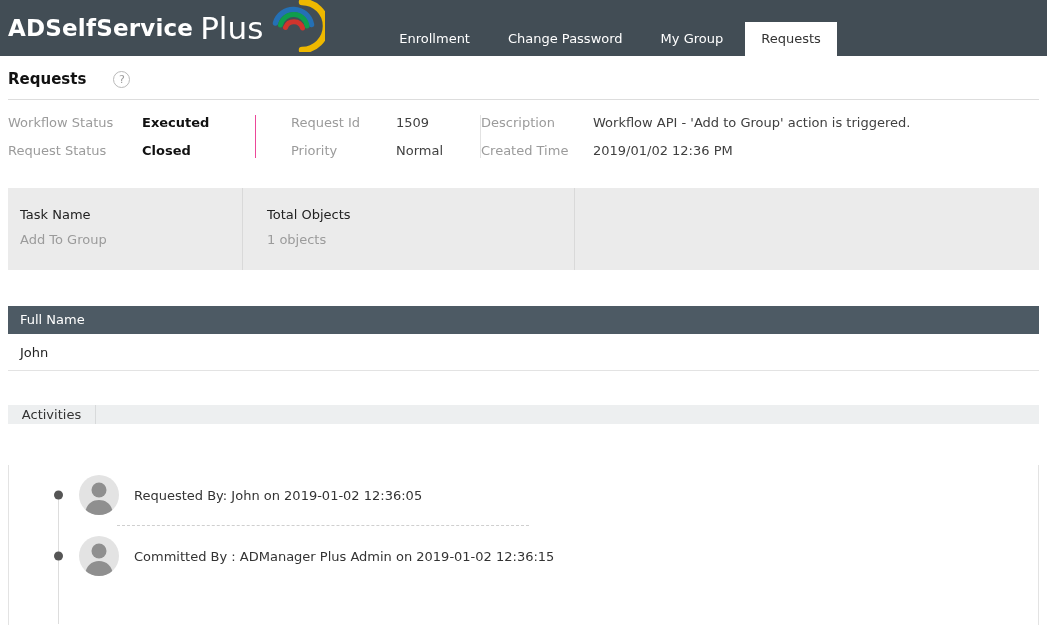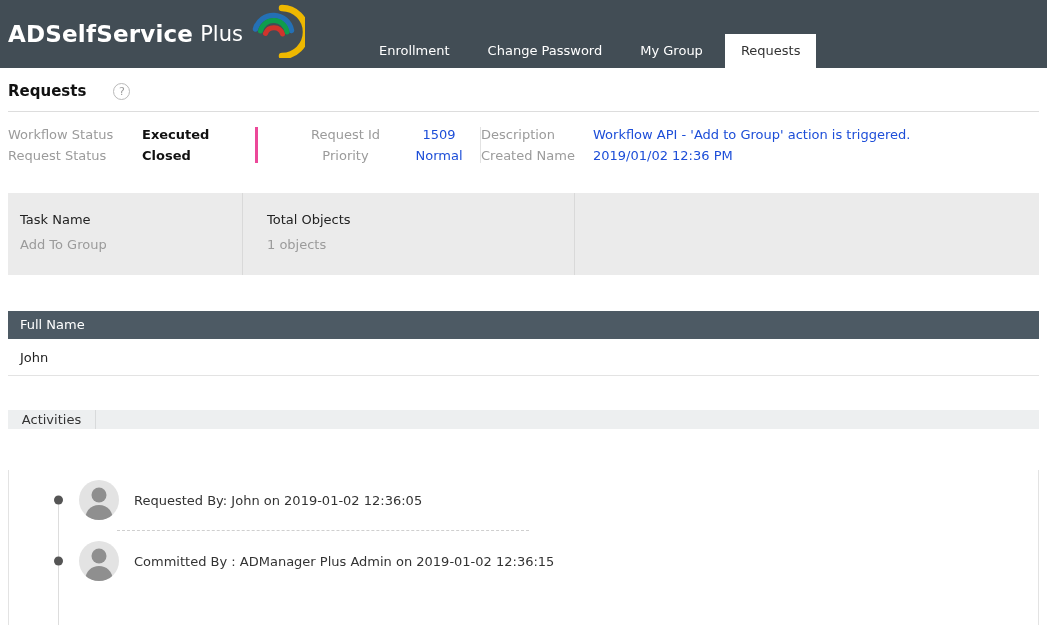--- a/index.html
+++ b/index.html
@@ -4,48 +4,48 @@
 <style>
   * { box-sizing: border-box; }
   html,body { margin:0; padding:0; }
   body {
     width:1047px; height:625px; background:#fff;
     font-family:"DejaVu Sans","Liberation Sans",sans-serif;
     font-size:13px; color:#333; overflow:hidden;
   }
 
   
-  .app-header { height:68px; background:#424d55; display:flex; align-items:stretch; }
+  .app-header { height:56px; background:#424d55; display:flex; align-items:stretch; }
   .brand { display:flex; align-items:center; padding-left:8px; color:#fff; }
   .brand-bold { font-size:23px; font-weight:bold; letter-spacing:0.2px; }
-  .brand-light { font-size:21px; font-weight:normal; margin-left:7px; }
+  .brand-light { font-size:31px; font-weight:normal; margin-left:7px; }
   .swoosh { margin-left:2px; transform:translateY(-3px); }
 
   .nav { display:flex; align-items:flex-end; margin-left:58px; }
   .nav-tab { padding:9px 16px 10px; color:#fff; font-size:13px; cursor:pointer; margin-right:6px; white-space:nowrap; }
   .nav-tab.active { background:#fff; color:#333; }
 
   
   .content { padding:0 8px; }
 
   .page-title-row { display:flex; align-items:center; padding:14px 0 11px; }
   .page-title { font-size:15px; font-weight:bold; color:#111; }
   .help-icon { width:17px; height:17px; border:1px solid #b9b9b9; border-radius:50%;
     color:#9b9b9b; font-size:11px; display:flex; align-items:center; justify-content:center;
     margin-left:27px; cursor:pointer; }
   .title-divider { border:none; border-top:1px solid #ddd; margin:0; }
 
   
   .summary { display:flex; padding:15px 0 18px; }
-  .sum-col { display:grid; align-content:start; row-gap:6px; }
+  .sum-col { display:grid; align-content:start; row-gap:13px; }
   .sum-col-1 { width:247px; grid-template-columns:134px 1fr; }
-  .sum-col-2 { width:225px; grid-template-columns:105px 1fr; border-left:3px solid #ec4899; padding-left:35px;text-align:center; }
+  .sum-col-2 { width:225px; grid-template-columns:105px 1fr; border-left:1px solid #ec4899; padding-left:35px; }
   .sum-col-3 { flex:1; grid-template-columns:112px 1fr; border-left:1px solid #e2e2e2; }
   .sum-label { color:#9b9b9b; }
-  .sum-value { color:#1d4ed8; white-space:nowrap; }
+  .sum-value { color:#404040; white-space:nowrap; }
   .sum-value.bold { font-weight:bold; color:#111; }
 
   
   .task-panel { background:#ebebeb; display:flex; margin-top:12px; }
   .panel-col { padding:19px 0 22px 24px; }
   .panel-col-1 { width:235px; padding-left:12px; }
   .panel-col-2 { width:332px; }
   .panel-col-1, .panel-col-2 { border-right:1px solid #d9d9d9; }
   .panel-col-3 { flex:1; }
   .panel-label { color:#222; }
@@ -114,21 +114,21 @@
     </div>
     <div class="sum-col sum-col-2">
       <span class="sum-label">Request Id</span>
       <span class="sum-value">1509</span>
       <span class="sum-label">Priority</span>
       <span class="sum-value">Normal</span>
     </div>
     <div class="sum-col sum-col-3">
       <span class="sum-label">Description</span>
       <span class="sum-value">Workflow API - 'Add to Group' action is triggered.</span>
-      <span class="sum-label">Created Name</span>
+      <span class="sum-label">Created Time</span>
       <span class="sum-value">2019/01/02 12:36 PM</span>
     </div>
   </div>
 
   <div class="task-panel">
     <div class="panel-col panel-col-1">
       <div class="panel-label">Task Name</div>
       <div class="panel-value">Add To Group</div>
     </div>
     <div class="panel-col panel-col-2">

